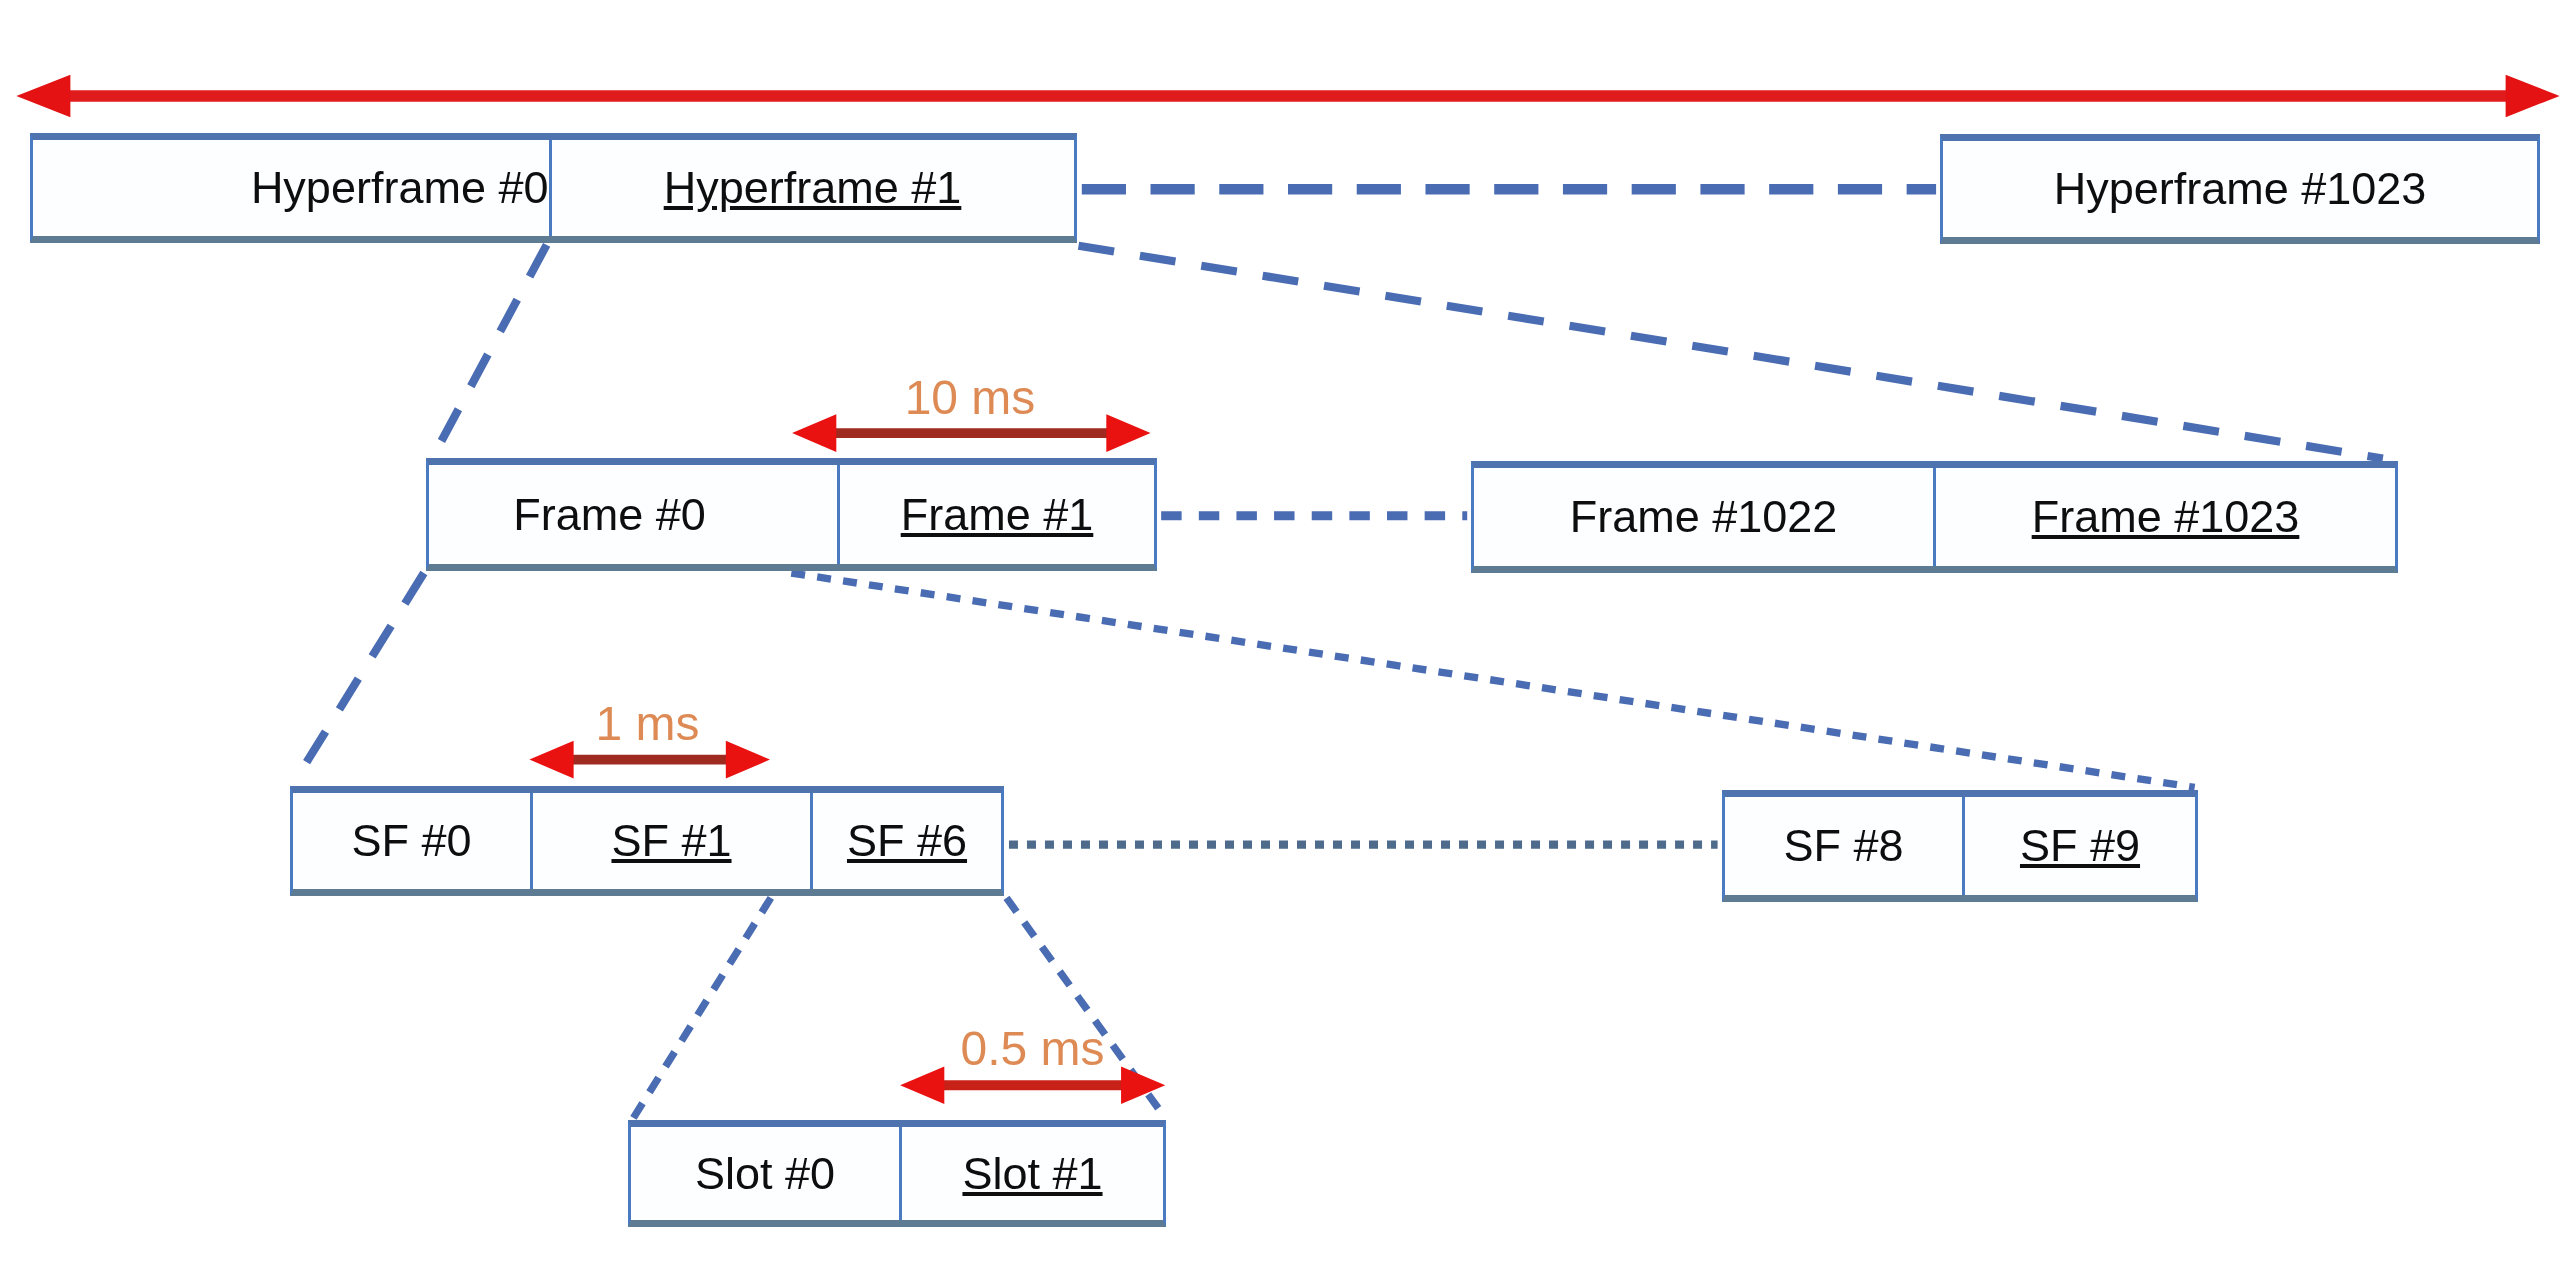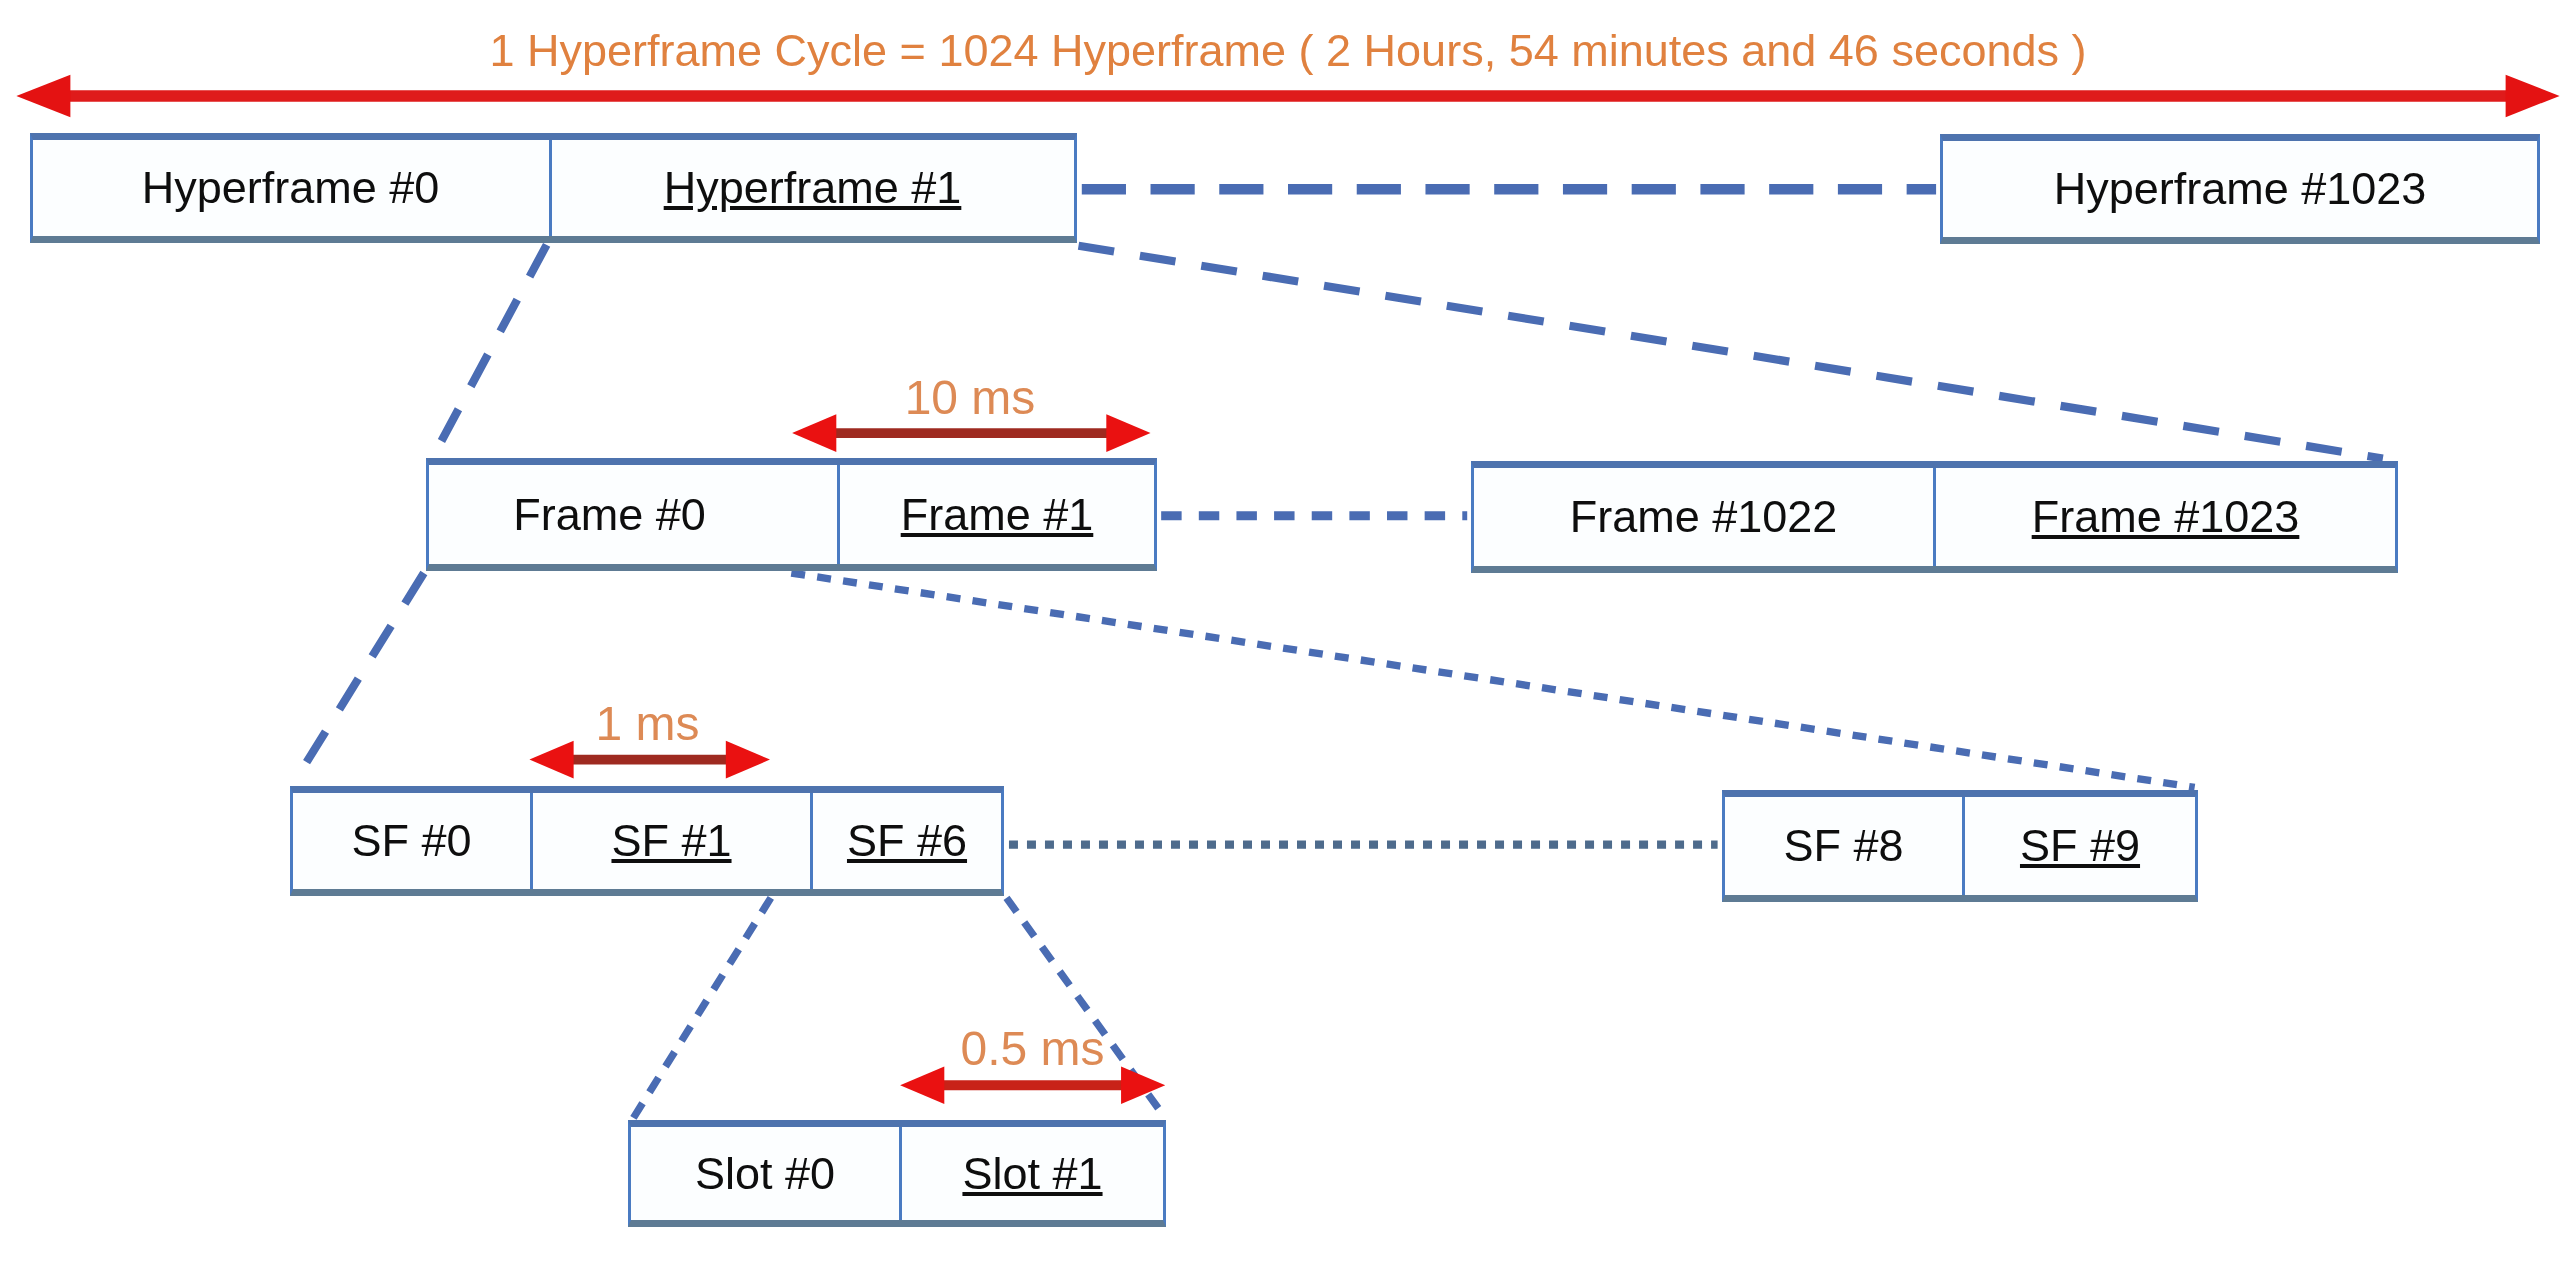--- a/index.html
+++ b/index.html
@@ -81,24 +81,23 @@
       <polygon points="941,928 887,905 887,951" fill="#ea1111"></polygon>
     </g>
 
     <g>
       <line x1="1134" y1="1326" x2="1390" y2="1326" stroke="#c82218" stroke-width="12"></line>
       <polygon points="1100,1326 1154,1303 1154,1349" fill="#ea1111"></polygon>
       <polygon points="1424,1326 1370,1303 1370,1349" fill="#ea1111"></polygon>
     </g>
   </svg>
 
-  <div class="title">1 Hyperframe Cycle = 1024 Hyperframe ( 2 Hours, 54 minutes and 46 seconds )</div>
 
   <div class="group" style="left:29.5px;top:133px;width:1047px;height:110px;">
-    <div class="cell" style="width:516px;">
+    <div class="cell" style="width:516px;justify-content:flex-end;">
       <span>Hyperframe #0</span>
     </div>
     <div class="cell grow">
       <span>Hyperframe #1</span>
     </div>
   </div>
   <div class="group" style="left:1940px;top:134px;width:600px;height:110px;">
     <div class="cell grow">
       <span>Hyperframe #1023</span>
     </div>

